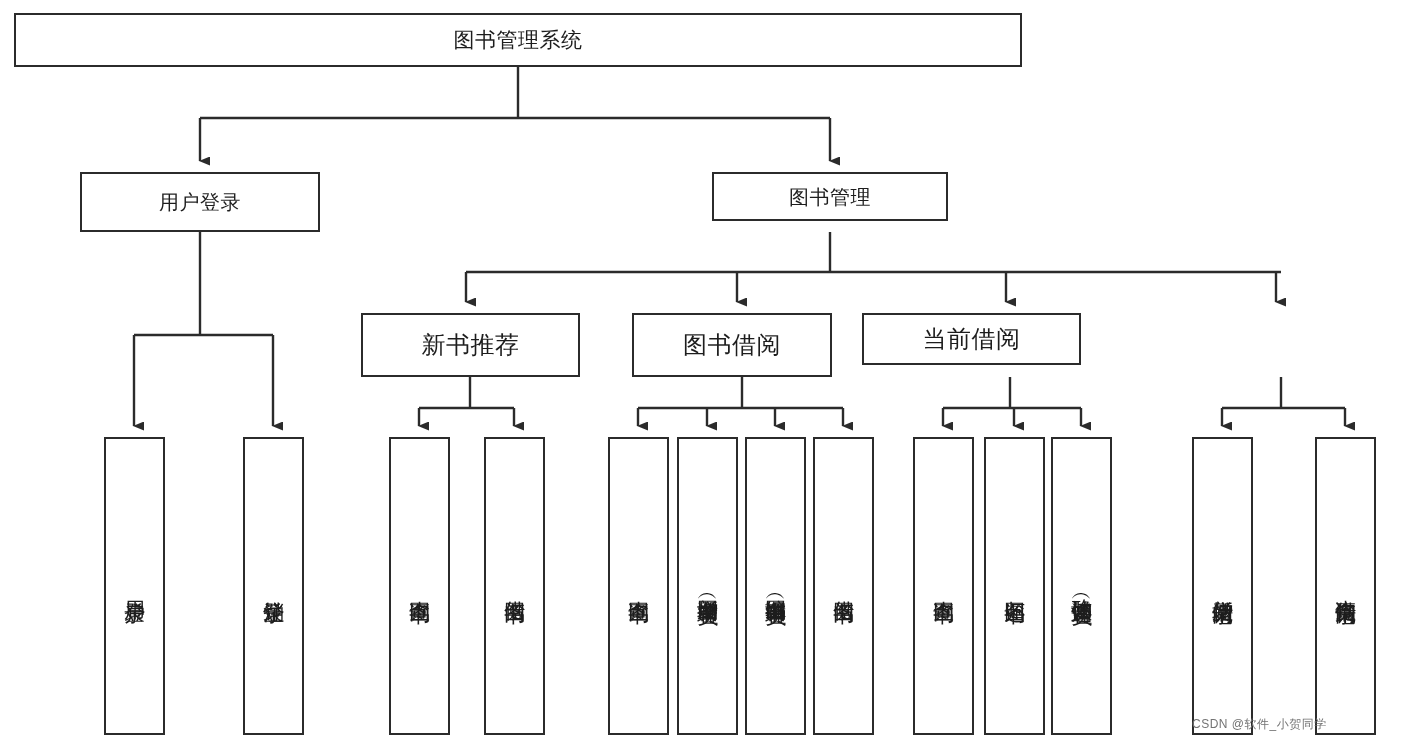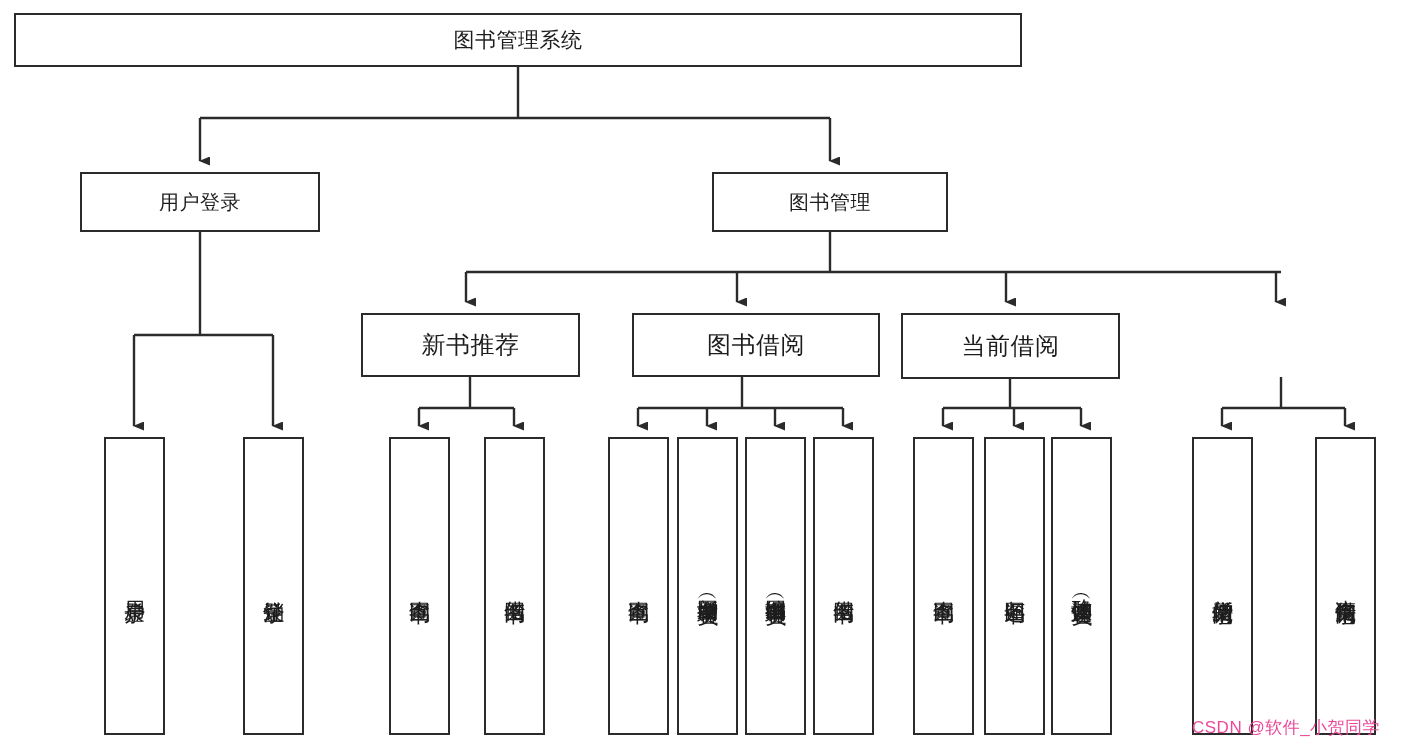--- a/index.html
+++ b/index.html
@@ -66,22 +66,22 @@
   }
   .leaf-box .inner {
     display: flex;
     align-items: center;
     justify-content: center;
     height: 100%;
     width: 100%;
   }
   .watermark {
     position: absolute;
-    font-size: 17px;
-    color: #ec4899;
+    font-size: 12px;
+    color: #737373;
     white-space: nowrap;
     pointer-events: none;
     letter-spacing: 0.5px;
   }
 </style>
 </head>
 <body>
 
 <div id="diagram-root">
 
@@ -128,31 +128,31 @@
       </g>
   </svg>
 
   <div class="node-box level0" id="node-root" style="left: 14px; top: 13px; width: 1008px; height: 54px;">
     <span class="node-label-h">图书管理系统</span>
   </div>
 
   <div class="node-box level1" id="node-user-login" style="left: 80px; top: 172px; width: 240px; height: 60px;">
     <span class="node-label-h">用户登录</span>
   </div>
-  <div class="node-box level1" id="node-book-manage" style="left: 712px; top: 172px; width: 236px; height: 60px;">
+  <div class="node-box level1" id="node-book-manage" style="left: 712px; top: 172px; width: 236px; height: 49px;">
     <span class="node-label-h">图书管理</span>
   </div>
 
   <div class="node-box level2" id="node-new-book-rec" style="left: 361px; top: 313px; width: 219px; height: 64px;">
     <span class="node-label-h">新书推荐</span>
   </div>
-  <div class="node-box level2" id="node-book-borrow" style="left: 632px; top: 313px; width: 248px; height: 64px;">
+  <div class="node-box level2" id="node-book-borrow" style="left: 632px; top: 313px; width: 200px; height: 64px;">
     <span class="node-label-h">图书借阅</span>
   </div>
-  <div class="node-box level2" id="node-current-borrow" style="left: 901px; top: 313px; width: 219px; height: 66px;">
+  <div class="node-box level2" id="node-current-borrow" style="left: 862px; top: 313px; width: 219px; height: 52px;">
     <span class="node-label-h">当前借阅</span>
   </div>
 
   <div id="leaf-layer">
       <div class="leaf-box" style="left: 104px; top: 437px; width: 61px; height: 298px;">
         <div class="inner">
           <span class="node-label-v">用户登录</span>
         </div>
       </div>
       <div class="leaf-box" style="left: 243px; top: 437px; width: 61px; height: 298px;">

